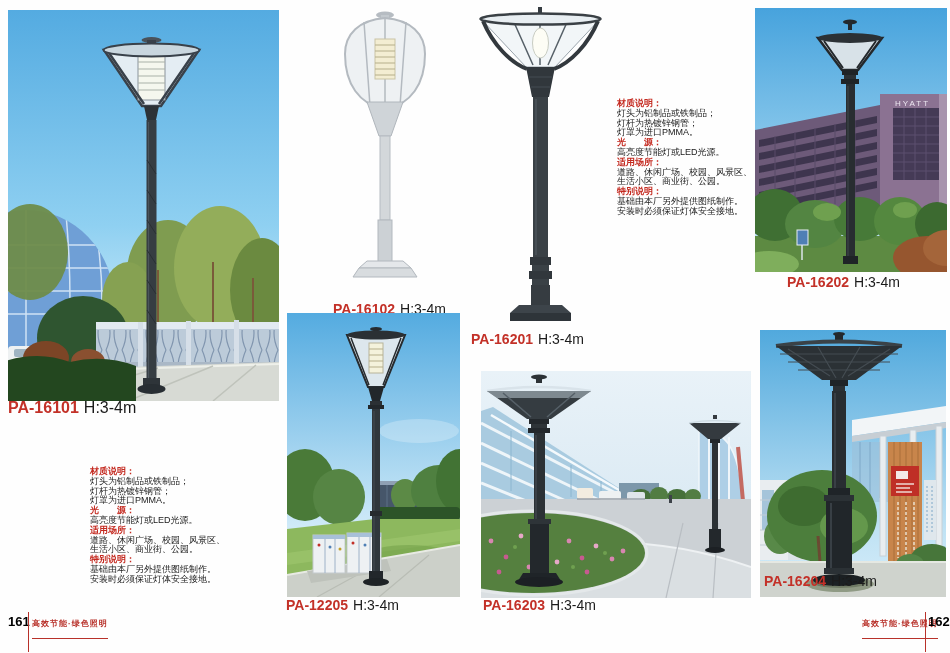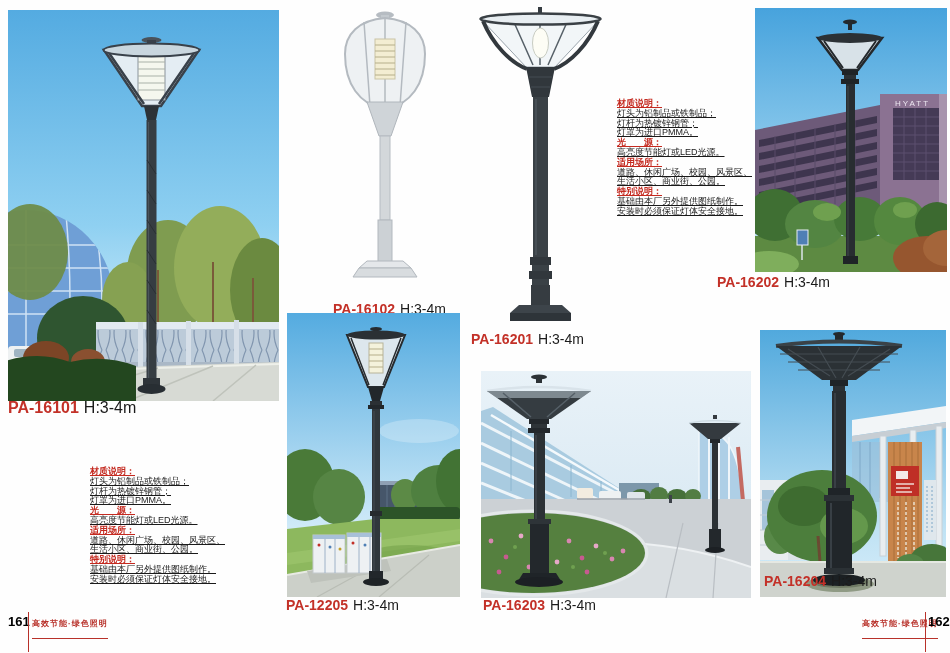--- a/index.html
+++ b/index.html
@@ -4,21 +4,21 @@
 <style>
   html,body{margin:0;padding:0;background:#ffffff;}
   #page{position:relative;width:950px;height:653px;background:#fefefe;overflow:hidden;
         font-family:"Liberation Sans",sans-serif;}
   .photo{position:absolute;display:block;}
   .plabel{position:absolute;white-space:nowrap;font-size:14px;line-height:15px;}
   .plabel.lg{font-size:16px;line-height:17px;}
   .plabel .code{color:#c33128;font-weight:bold;margin-right:5px;}
   .plabel .ht{color:#1b1b1b;font-weight:normal;}
   .specs{position:absolute;font-size:9px;line-height:9.8px;color:#1a1a1a;white-space:nowrap;}
-  .specs .sl{height:9.8px;text-decoration:underline;}
+  .specs .sl{height:9.8px;}
   .specs .red{color:#c42a20;font-weight:bold;}
   .pagenum{position:absolute;font-size:13px;font-weight:bold;color:#000000;}
   .vline{position:absolute;width:1px;height:40px;background:#b8312a;}
   .slogan{position:absolute;font-size:8px;font-weight:bold;color:#b8312a;letter-spacing:1px;
           border-bottom:1px solid #b8312a;padding-bottom:9px;}
 </style>
 </head>
 <body>
 
 <div id="page">
@@ -209,21 +209,21 @@
       <path d="M69,33 L88,60 M121,33 L102,60" stroke="#23282c" stroke-width="2"></path>
       <ellipse cx="95" cy="30" rx="32" ry="5" fill="#2b3135"></ellipse>
       <rect x="87" y="62" width="16" height="5" fill="#1f2427"></rect>
       <rect x="89" y="67" width="12" height="4" fill="#2b3135"></rect>
       <rect x="86" y="71" width="18" height="5" fill="#1f2427"></rect>
       <rect x="91" y="76" width="9" height="174" fill="#282d31"></rect>
       <path d="M93,78 V248" stroke="#3c4348" stroke-width="1.2"></path>
       <rect x="88" y="248" width="15" height="8" fill="#1f2427"></rect>
     </g>
   </svg>
-  <div class="plabel" style="left:717px;top:275px">
+  <div class="plabel" style="left:787px;top:275px">
     <span class="code">PA-16202</span><span class="ht">H:3-4m</span>
   </div>
 
   <div class="specs" style="left:90px;top:467px">
     <div class="sl red">材质说明：</div>
     <div class="sl">灯头为铝制品或铁制品；</div>
     <div class="sl">灯杆为热镀锌钢管；</div>
     <div class="sl">灯罩为进口PMMA。</div>
     <div class="sl red">光　　源：</div>
     <div class="sl">高亮度节能灯或LED光源。</div>

